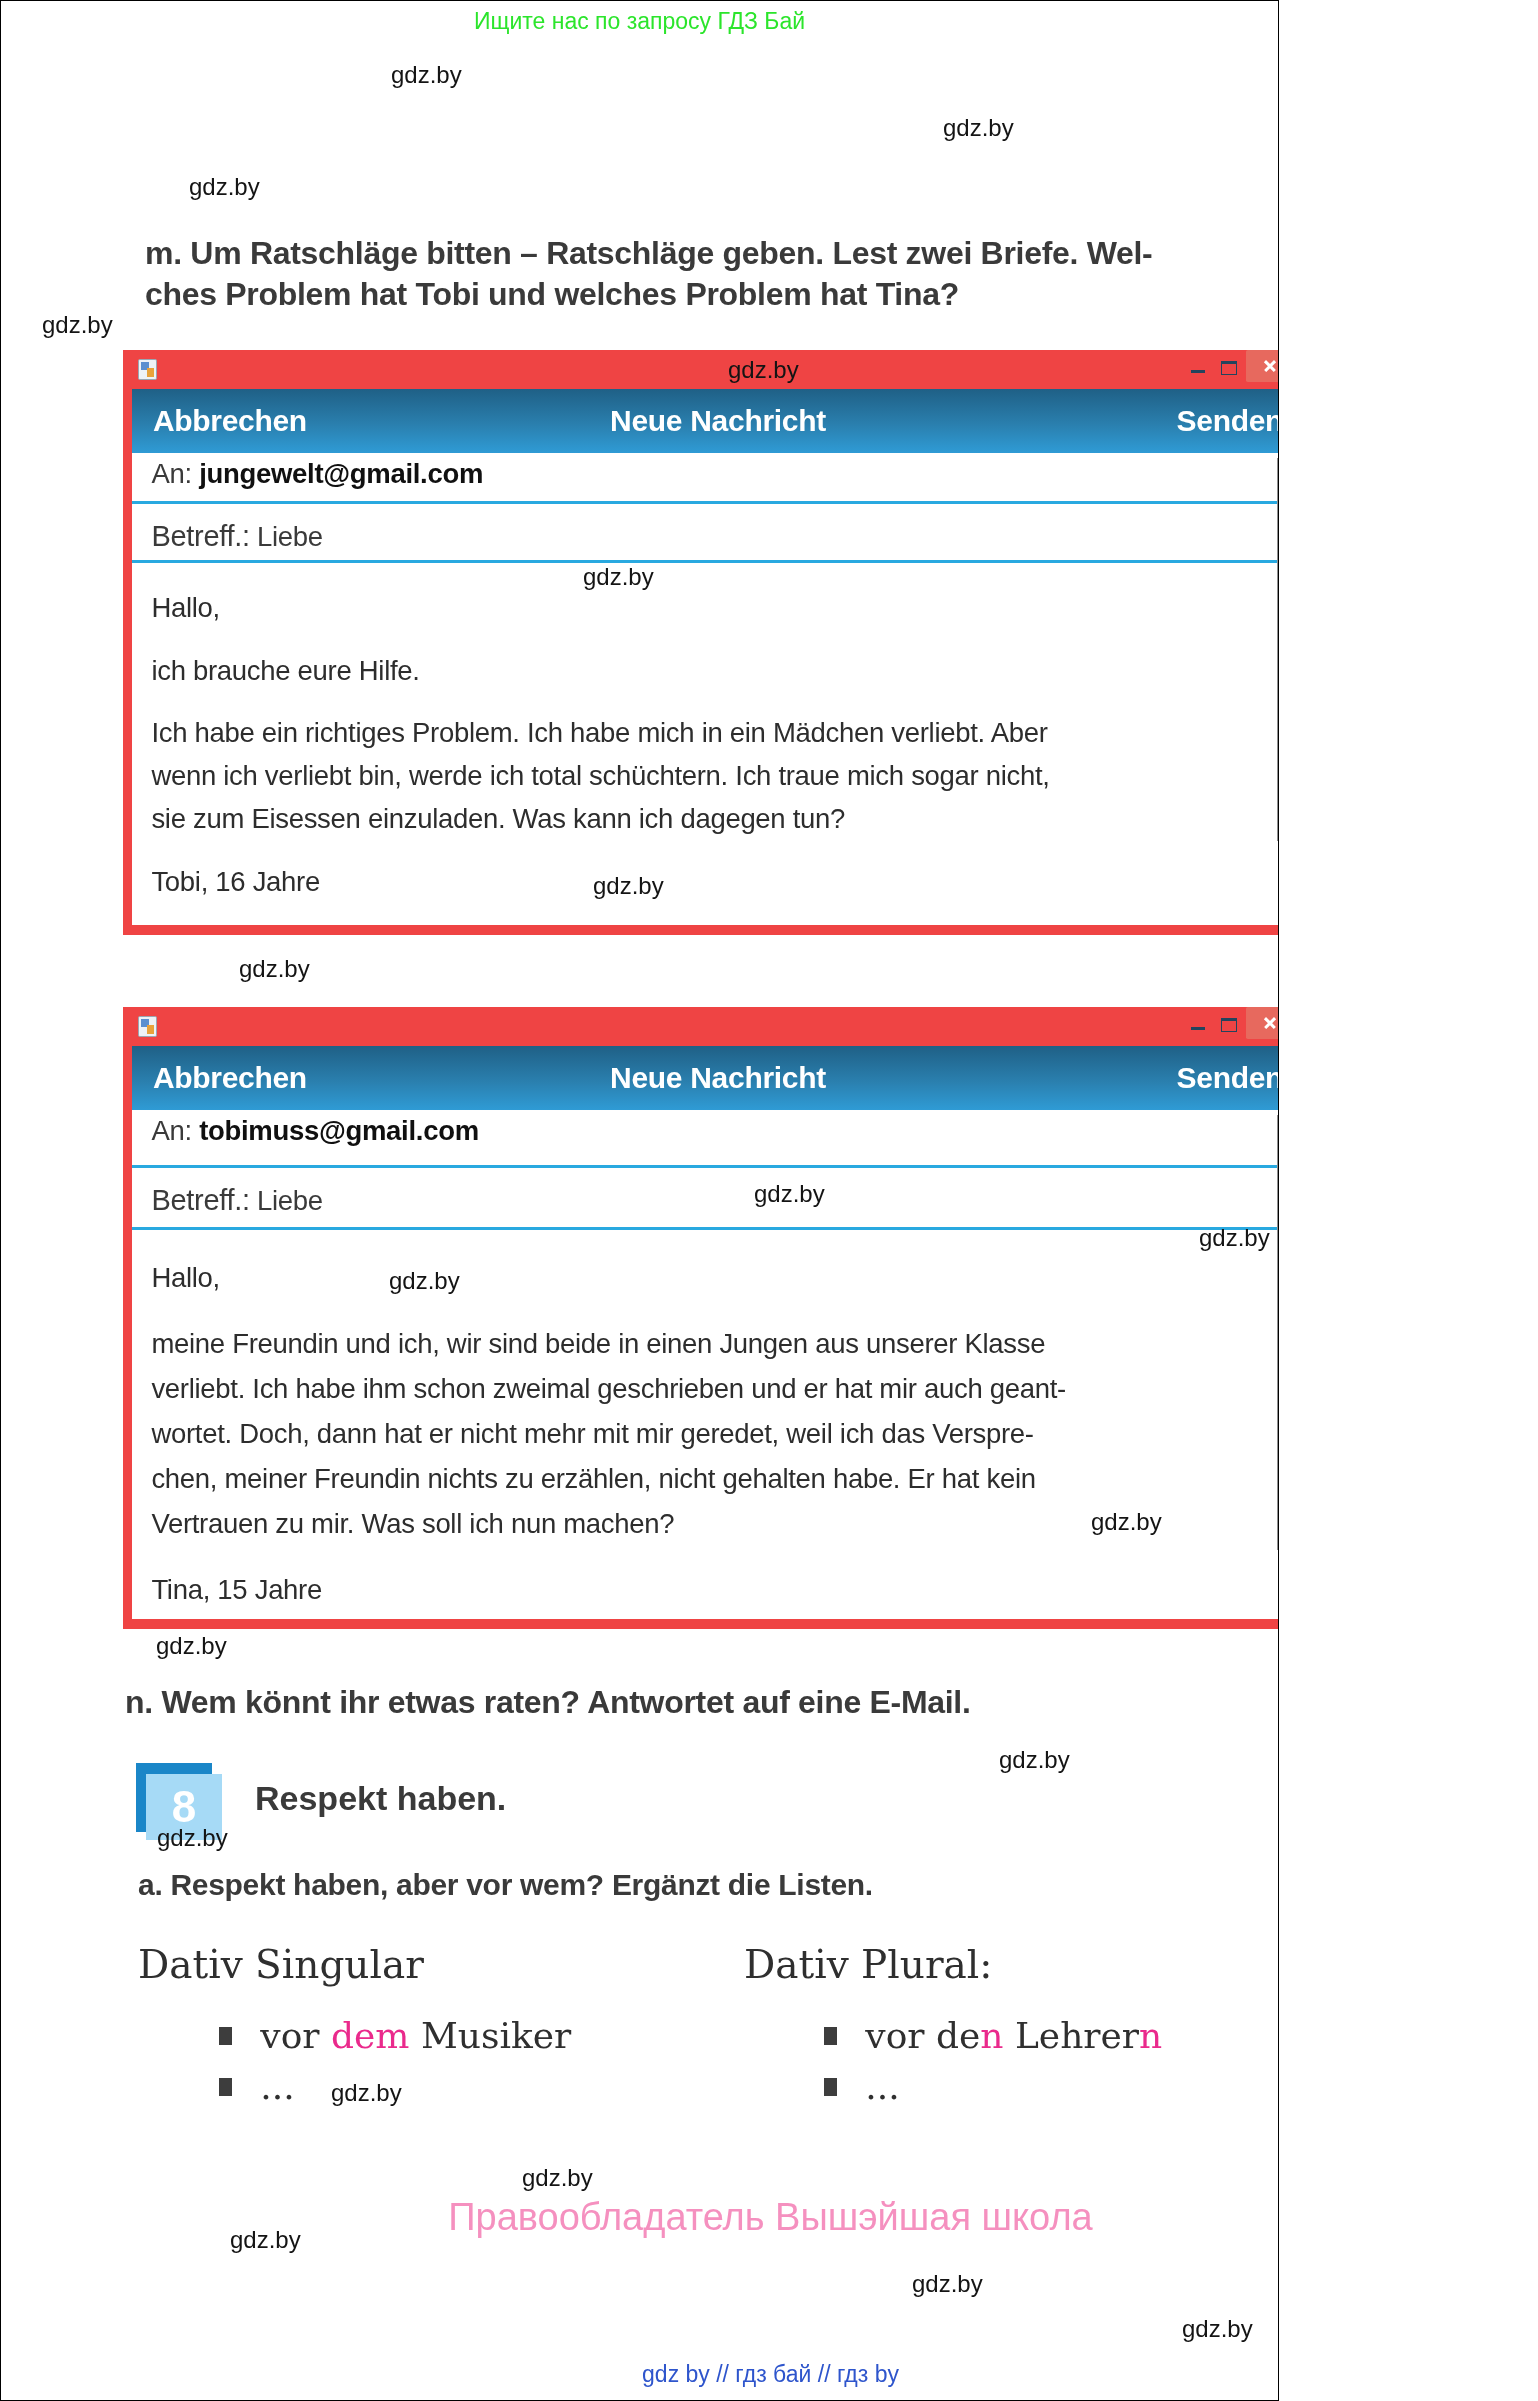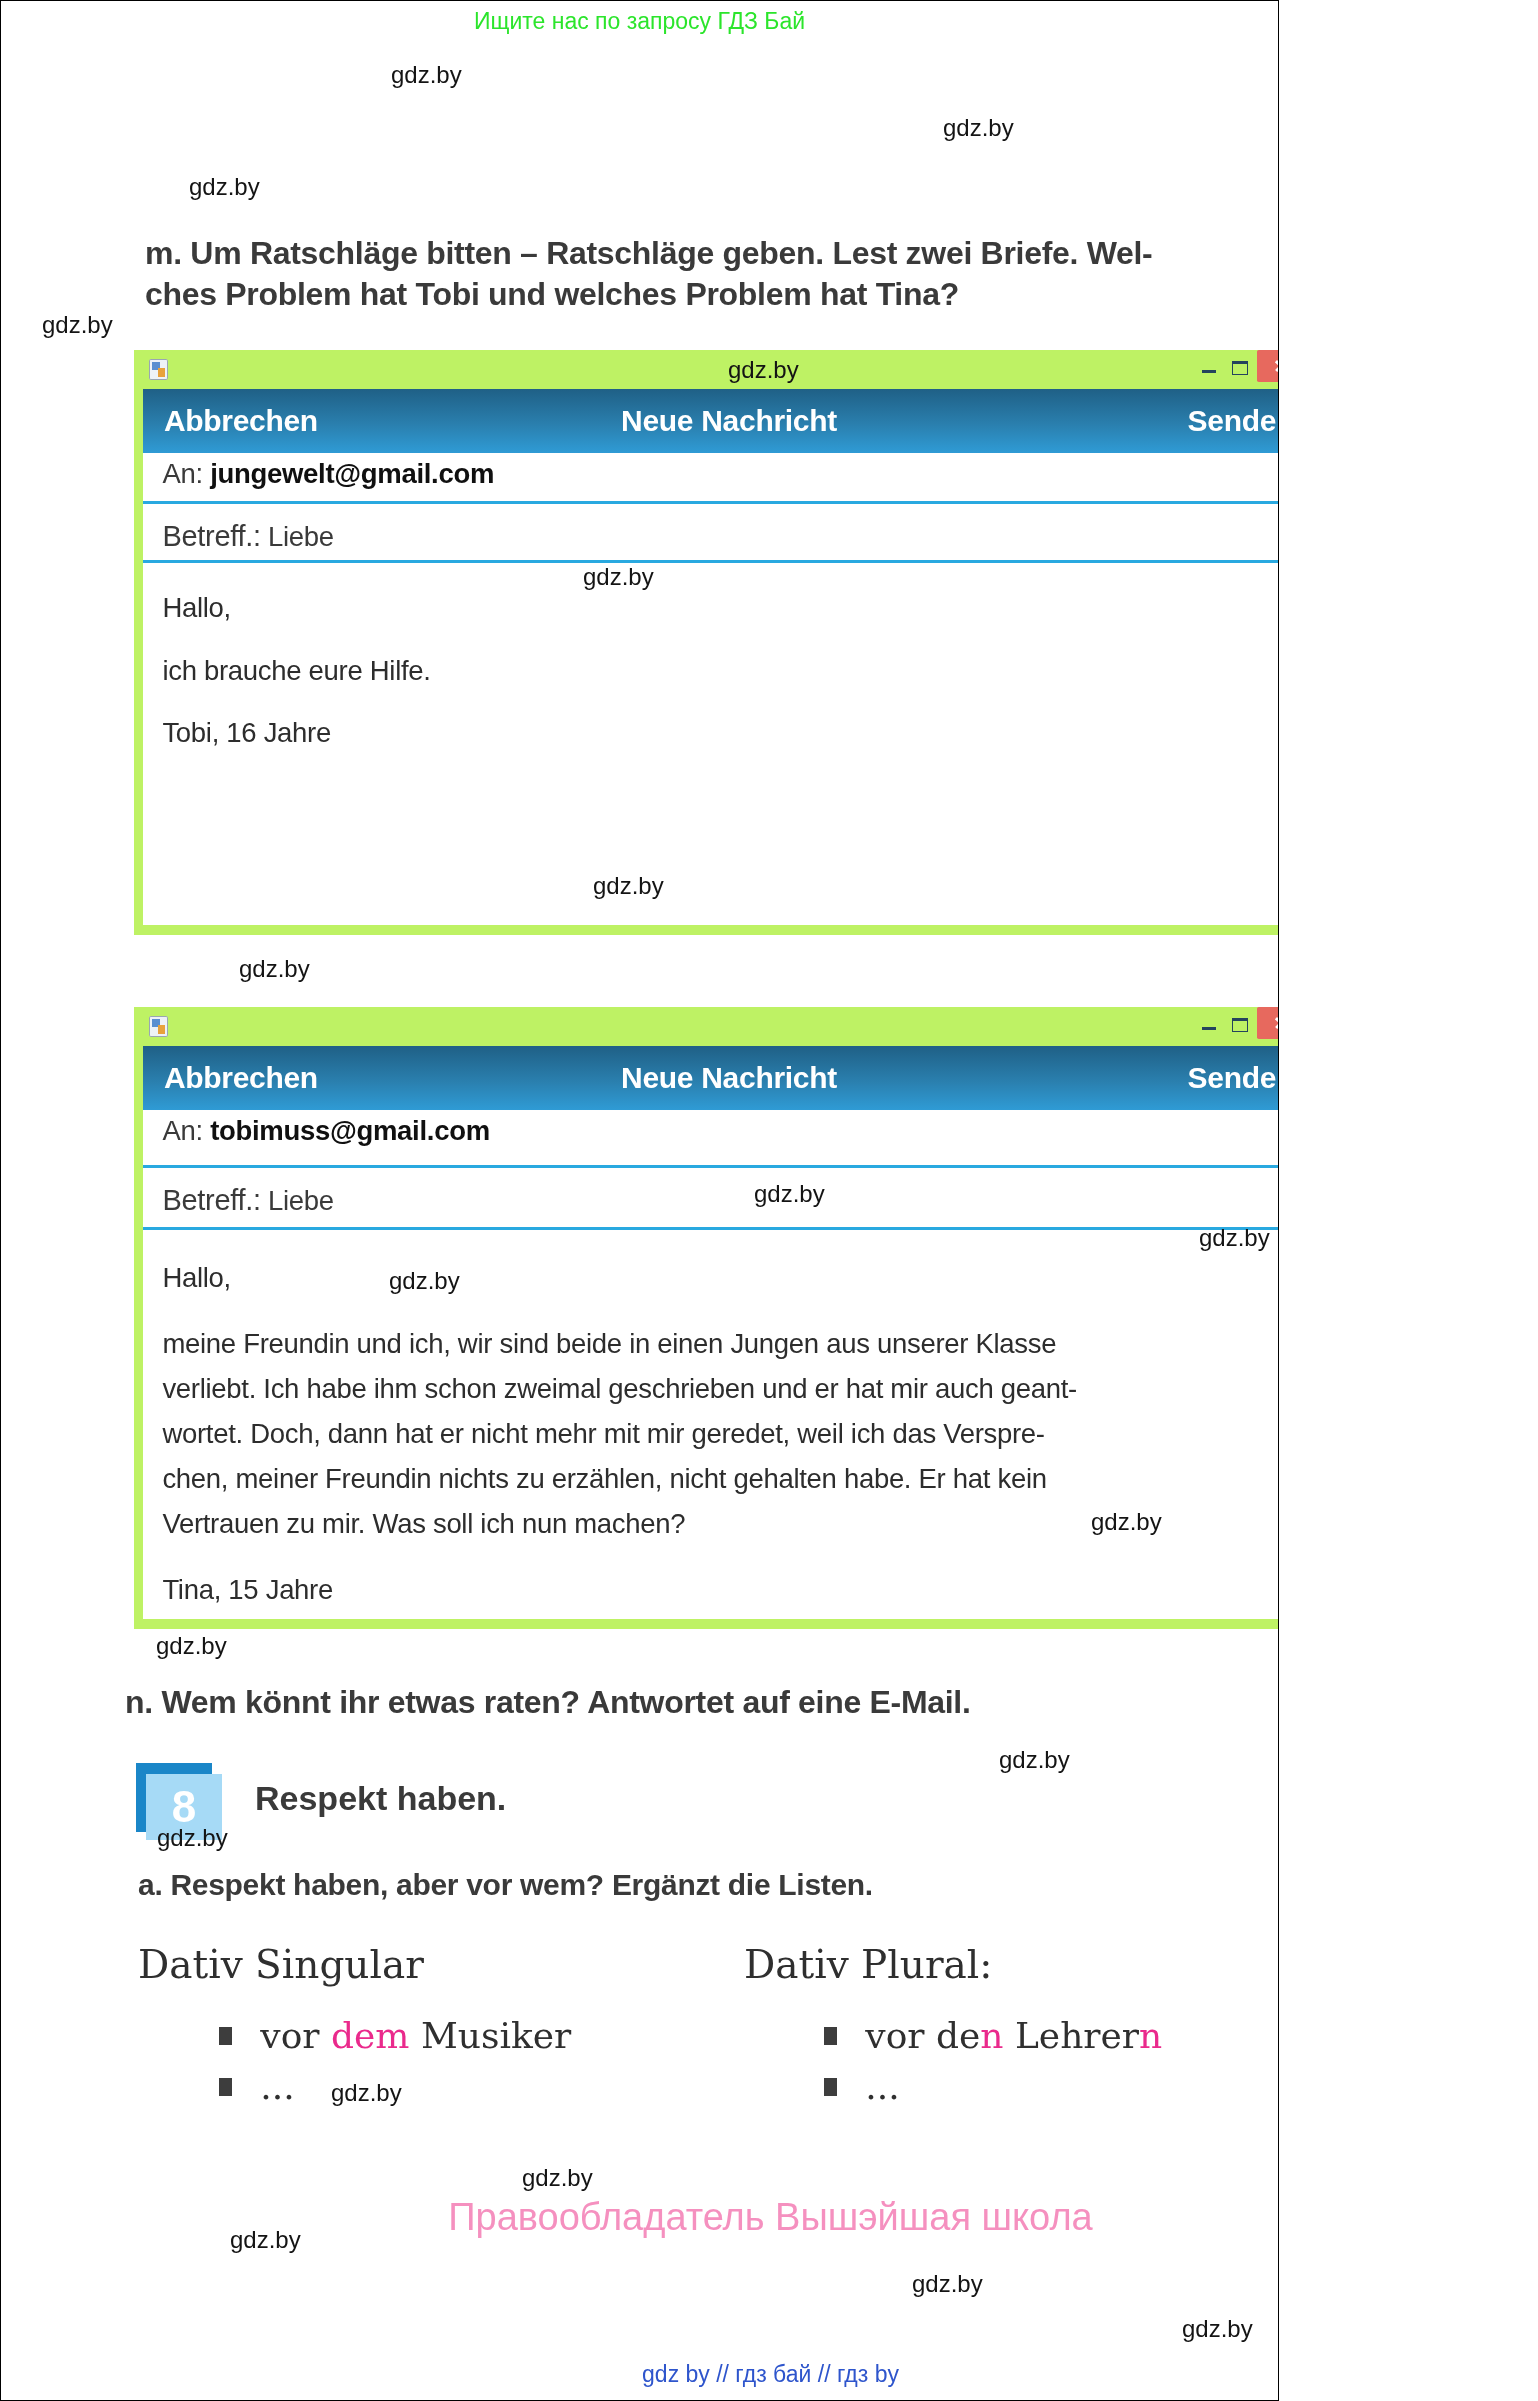--- a/index.html
+++ b/index.html
@@ -16,21 +16,21 @@
     color:#2be52b; font-size:23px; }
 
   
   .wm { color:#141414; font-size:24px; white-space:nowrap; z-index:40; }
 
   
   .task-heading { font-weight:bold; color:#3a3a3a; font-size:32px;
     line-height:41px; white-space:pre-line; letter-spacing:-0.3px; }
 
   
-  .mailwin { left:133px; width:1190px; background:#bef264;
+  .mailwin { left:122px; width:1190px; background:#ef4444;
     padding:0 8.9px 10.6px 8.9px; z-index:10; }
   .titlebar { position:relative; height:39px; }
   .win-icon { position:absolute; left:6.2px; top:8.9px; width:18.6px; height:21px;
     background:#eef2f7; border:0.9px solid #9aa6b2; border-radius:1.8px; }
   .win-icon .blue  { position:absolute; left:1.8px; top:1.8px;  width:8px; height:8px;  background:#5b8fd0; }
   .win-icon .orange{ position:absolute; right:1.8px; bottom:1.8px; width:7px; height:8.9px; background:#e8a23c; }
   .ctl-min { position:absolute; right:99px; top:19.5px; width:14px; height:3.5px; background:#24445d; }
   .ctl-max { position:absolute; right:67px; top:10.6px; width:16px; height:14px;
     border:1.8px solid #24445d; border-top-width:3.5px; background:transparent; }
   .ctl-close { position:absolute; right:10.6px; top:0; width:48px; height:32px;
@@ -154,20 +154,23 @@
         <span class="f-label">An:</span>
         <span class="f-value-bold">jungewelt@gmail.com</span>
       </div>
       <div class="fieldrow row-subj">
         <span class="f-label">Betreff.:</span>
         <span class="f-value">Liebe</span>
       </div>
       <div class="mailbody body1">
         <p>Hallo,</p>
         <p>ich brauche eure Hilfe.</p>
+        <p>Ich habe ein richtiges Problem. Ich habe mich in ein Mädchen verliebt. Aber
+wenn ich verliebt bin, werde ich total schüchtern. Ich traue mich sogar nicht,
+sie zum Eisessen einzuladen. Was kann ich dagegen tun?</p>
         <p>Tobi, 16 Jahre</p>
       </div>
       <div class="scrollbar" style="top:5.3px;height:383px">
         <span class="chev chev-up"></span>
         <span class="sthumb"></span>
         <span class="chev chev-down"></span>
       </div>
     </div>
   </div>
 

